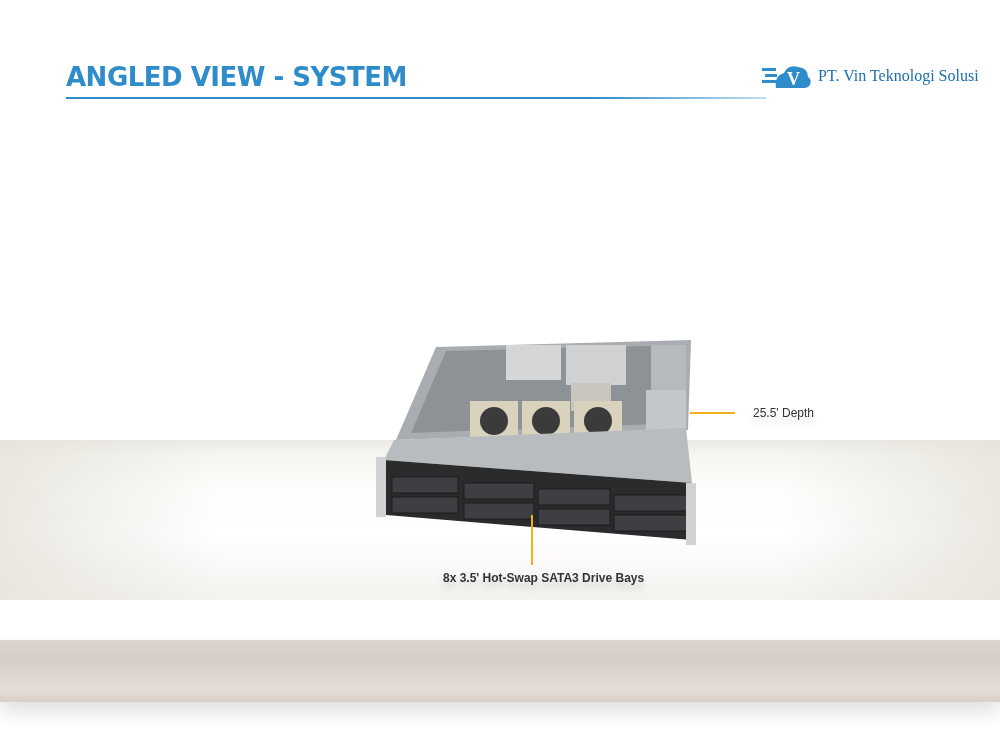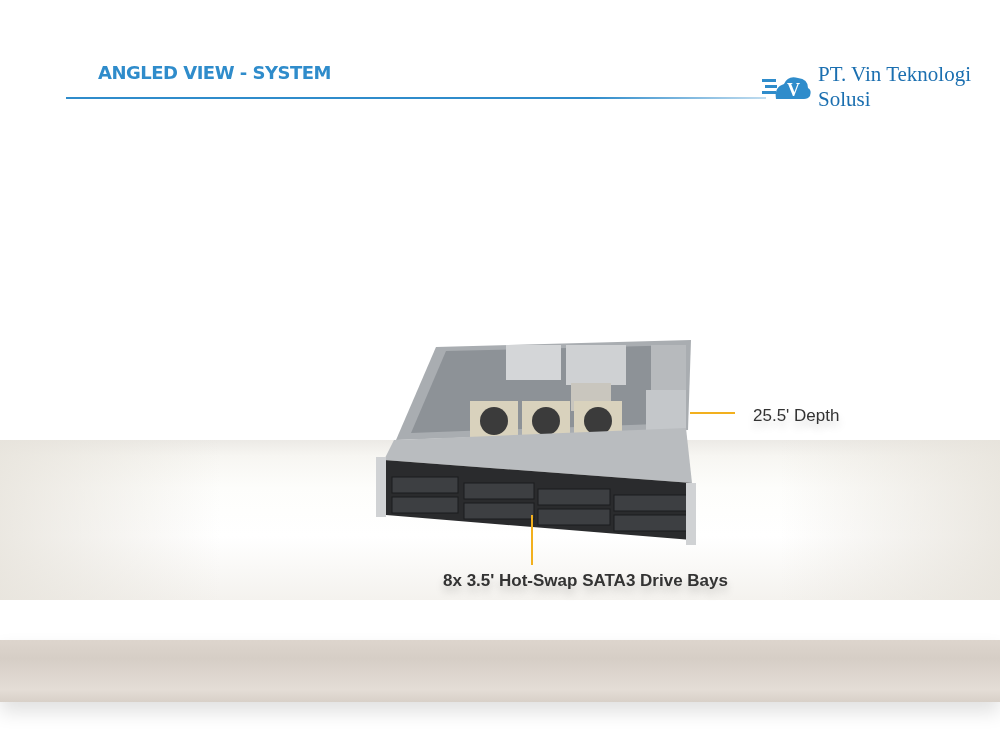--- a/index.html
+++ b/index.html
@@ -1,28 +1,28 @@
 <!DOCTYPE html>
 <html><head>
 <meta charset="utf-8">
 <style>
   html, body { margin:0; padding:0; }
   body { width:1000px; height:750px; position:relative; overflow:hidden; background:#ffffff; font-family:"Liberation Sans", sans-serif; }
-  .title { position:absolute; left:66px; top:62px; font-family:"DejaVu Sans", sans-serif; font-weight:bold; font-size:18px; color:#2f8ccb; letter-spacing:-0.5px;margin-left:32px; }
+  .title { position:absolute; left:66px; top:62px; font-family:"DejaVu Sans", sans-serif; font-weight:bold; font-size:26px; color:#2f8ccb; letter-spacing:-0.5px; }
   .title-rule { position:absolute; left:66px; top:97px; width:700px; height:2px; background:linear-gradient(to right,#2f8ccb 0%,#2f8ccb 75%,rgba(47,140,203,0.3) 100%); }
   .logo { position:absolute; left:762px; top:62px; display:flex; align-items:center; gap:6px; }
   .logo-mark { width:50px; height:28px; position:relative; }
-  .logo-text { font-family:"Liberation Serif", serif; font-size:21px; color:#1b6fb0; }
+  .logo-text { font-family:"Liberation Serif", serif; font-size:16px; color:#1b6fb0; }
   .band { position:absolute; left:0; width:1000px; }
   .band-top { top:440px; height:160px; background:linear-gradient(to bottom,#eceae6 0%,#f7f6f2 10%,#fdfdfb 30%,#ffffff 60%,#f4f2ee 100%); }
   .band-top::before { content:""; position:absolute; inset:0; background:linear-gradient(to right,rgba(230,226,218,0.8) 0%,rgba(255,255,255,0) 22%,rgba(255,255,255,0) 78%,rgba(230,226,218,0.8) 100%); }
   .band-bottom { top:640px; height:62px; background:linear-gradient(to bottom,#ddd5cd 0%,#d6cec6 30%,#e4ddd6 80%,#d8d0c8 100%); box-shadow:0 10px 18px rgba(0,0,0,0.12); }
   .server { position:absolute; left:366px; top:335px; width:330px; height:215px; }
   .callout-line { position:absolute; background:#f2b01e; }
-  .callout-label { position:absolute; font-size:17px; color:#333; text-shadow:0 6px 8px rgba(0,0,0,0.18); }
+  .callout-label { position:absolute; font-size:12px; color:#333; text-shadow:0 6px 8px rgba(0,0,0,0.18); }
 </style>
 </head>
 <body>
 
 <div class="band band-top"></div>
 <div class="band band-bottom"></div>
 
 <div class="title">ANGLED VIEW - SYSTEM</div>
 <div class="title-rule"></div>
 

